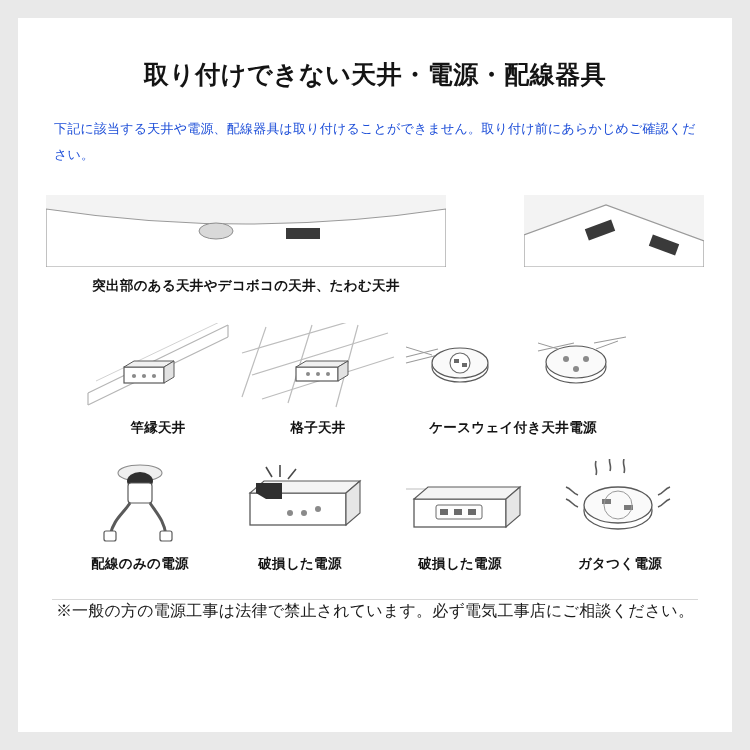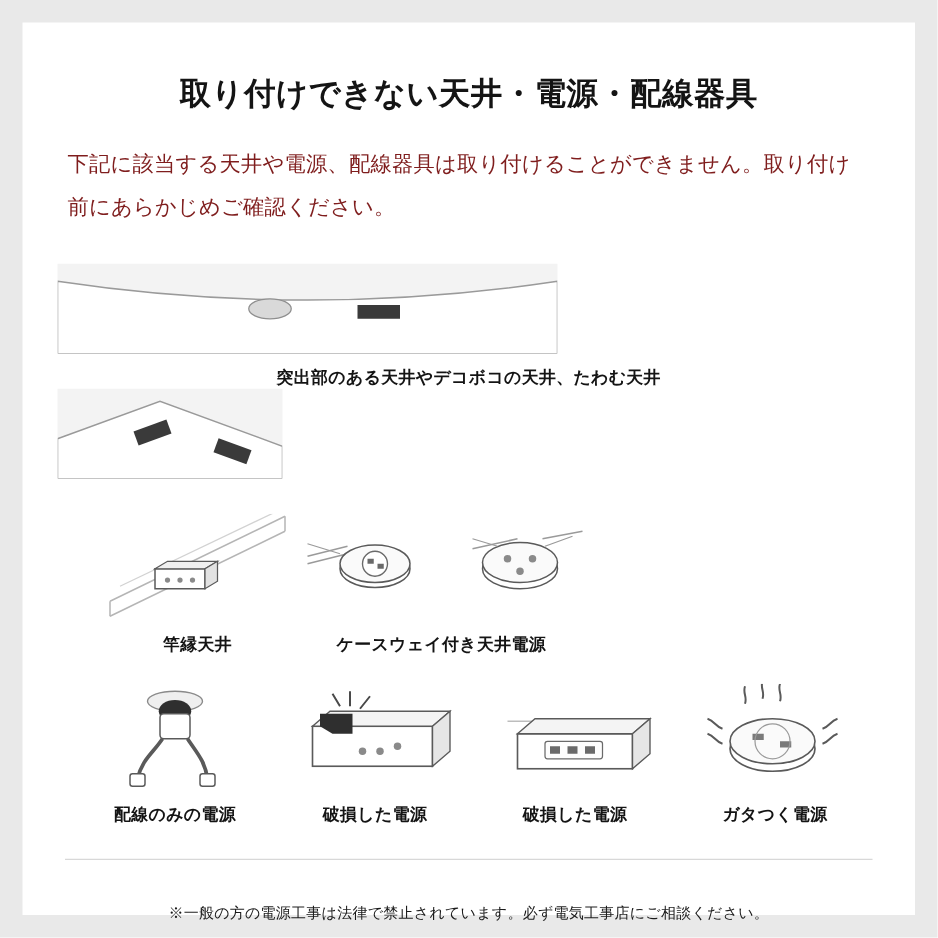--- a/index.html
+++ b/index.html
@@ -27,32 +27,31 @@
   .title {
     text-align: center;
     font-size: 25px;
     font-weight: bold;
     letter-spacing: 0.5px;
     margin-top: 40px;
     color: #141414;
   }
   .lead {
     margin: 26px 36px 0 36px;
-    font-size: 17px;
+    font-size: 13px;
     line-height: 2.0;
-    color: #7f1d1d;
+    color: #1d4ed8;
     letter-spacing: 0.2px;
   }
 
   
   .row1 {
     display: flex;
     margin: 26px 28px 0 28px;
     justify-content: space-between;
-    flex-direction: column;
   }
   .block {
     text-align: center;
   }
   .caption {
     font-size: 13.5px;
     font-weight: bold;
     margin-top: 10px;
     letter-spacing: 0.3px;
     color: #141414;
@@ -77,22 +76,22 @@
     width: 160px;
   }
   .cell .caption {
     font-size: 13.5px;
     margin-top: 6px;
   }
 
   .note {
     margin: 26px 34px 0 34px;
     border-top: 1px solid #d8d8d8;
-    padding-top: 34px;
-    font-size: 12px;
+    padding-top: 1px;
+    font-size: 16px;
     text-align: center;
     letter-spacing: 0.2px;
     color: #1a1a1a;
   }
 
   svg { display: block; }
 </style>
 </head>
 <body>
 
@@ -140,20 +139,35 @@
           <path d="M46 44 L56 38 L96 38 L86 44 Z" fill="#f0f0f0" stroke="#5a5a5a" stroke-width="1"></path>
           <path d="M86 44 L96 38 L96 54 L86 60 Z" fill="#e2e2e2" stroke="#5a5a5a" stroke-width="1"></path>
           <circle cx="56" cy="53" r="2.1" fill="#8a8a8a"></circle>
           <circle cx="66" cy="53" r="2.1" fill="#8a8a8a"></circle>
           <circle cx="76" cy="53" r="2.1" fill="#8a8a8a"></circle>
         </svg>
       </div>
       <div class="caption">竿縁天井</div>
     </div>
 
+    <div class="cell">
+      <div class="art plain" style="width:160px;height:90px;">
+        <svg width="160" height="90" viewBox="0 0 160 90">
+          <path d="M4 30 L120 -4 M14 52 L150 10 M24 76 L156 34" stroke="#bdbdbd" stroke-width="1.2" fill="none"></path>
+          <path d="M28 4 L4 74 M74 2 L50 80 M120 2 L98 84" stroke="#bdbdbd" stroke-width="1.2" fill="none"></path>
+          <rect x="58" y="44" width="42" height="14" fill="#ffffff" stroke="#5a5a5a" stroke-width="1.2"></rect>
+          <path d="M58 44 L68 38 L110 38 L100 44 Z" fill="#f0f0f0" stroke="#5a5a5a" stroke-width="1"></path>
+          <path d="M100 44 L110 38 L110 52 L100 58 Z" fill="#e2e2e2" stroke="#5a5a5a" stroke-width="1"></path>
+          <circle cx="70" cy="51" r="2" fill="#8a8a8a"></circle>
+          <circle cx="80" cy="51" r="2" fill="#8a8a8a"></circle>
+          <circle cx="90" cy="51" r="2" fill="#8a8a8a"></circle>
+        </svg>
+      </div>
+      <div class="caption">格子天井</div>
+    </div>
 
     <div class="cell" style="width:230px;">
       <div class="art plain" style="width:230px;height:90px;">
         <svg width="230" height="90" viewBox="0 0 230 90">
 
           <path d="M8 34 L40 26" stroke="#9a9a9a" stroke-width="1.2" fill="none"></path>
           <path d="M8 40 L40 32" stroke="#9a9a9a" stroke-width="1.2" fill="none"></path>
           <ellipse cx="62" cy="44" rx="28" ry="15" fill="#ffffff" stroke="#5a5a5a" stroke-width="1.2"></ellipse>
           <ellipse cx="62" cy="40" rx="28" ry="15" fill="#fafafa" stroke="#5a5a5a" stroke-width="1.2"></ellipse>
           <circle cx="62" cy="40" r="10" fill="#ffffff" stroke="#6a6a6a" stroke-width="1.1"></circle>

